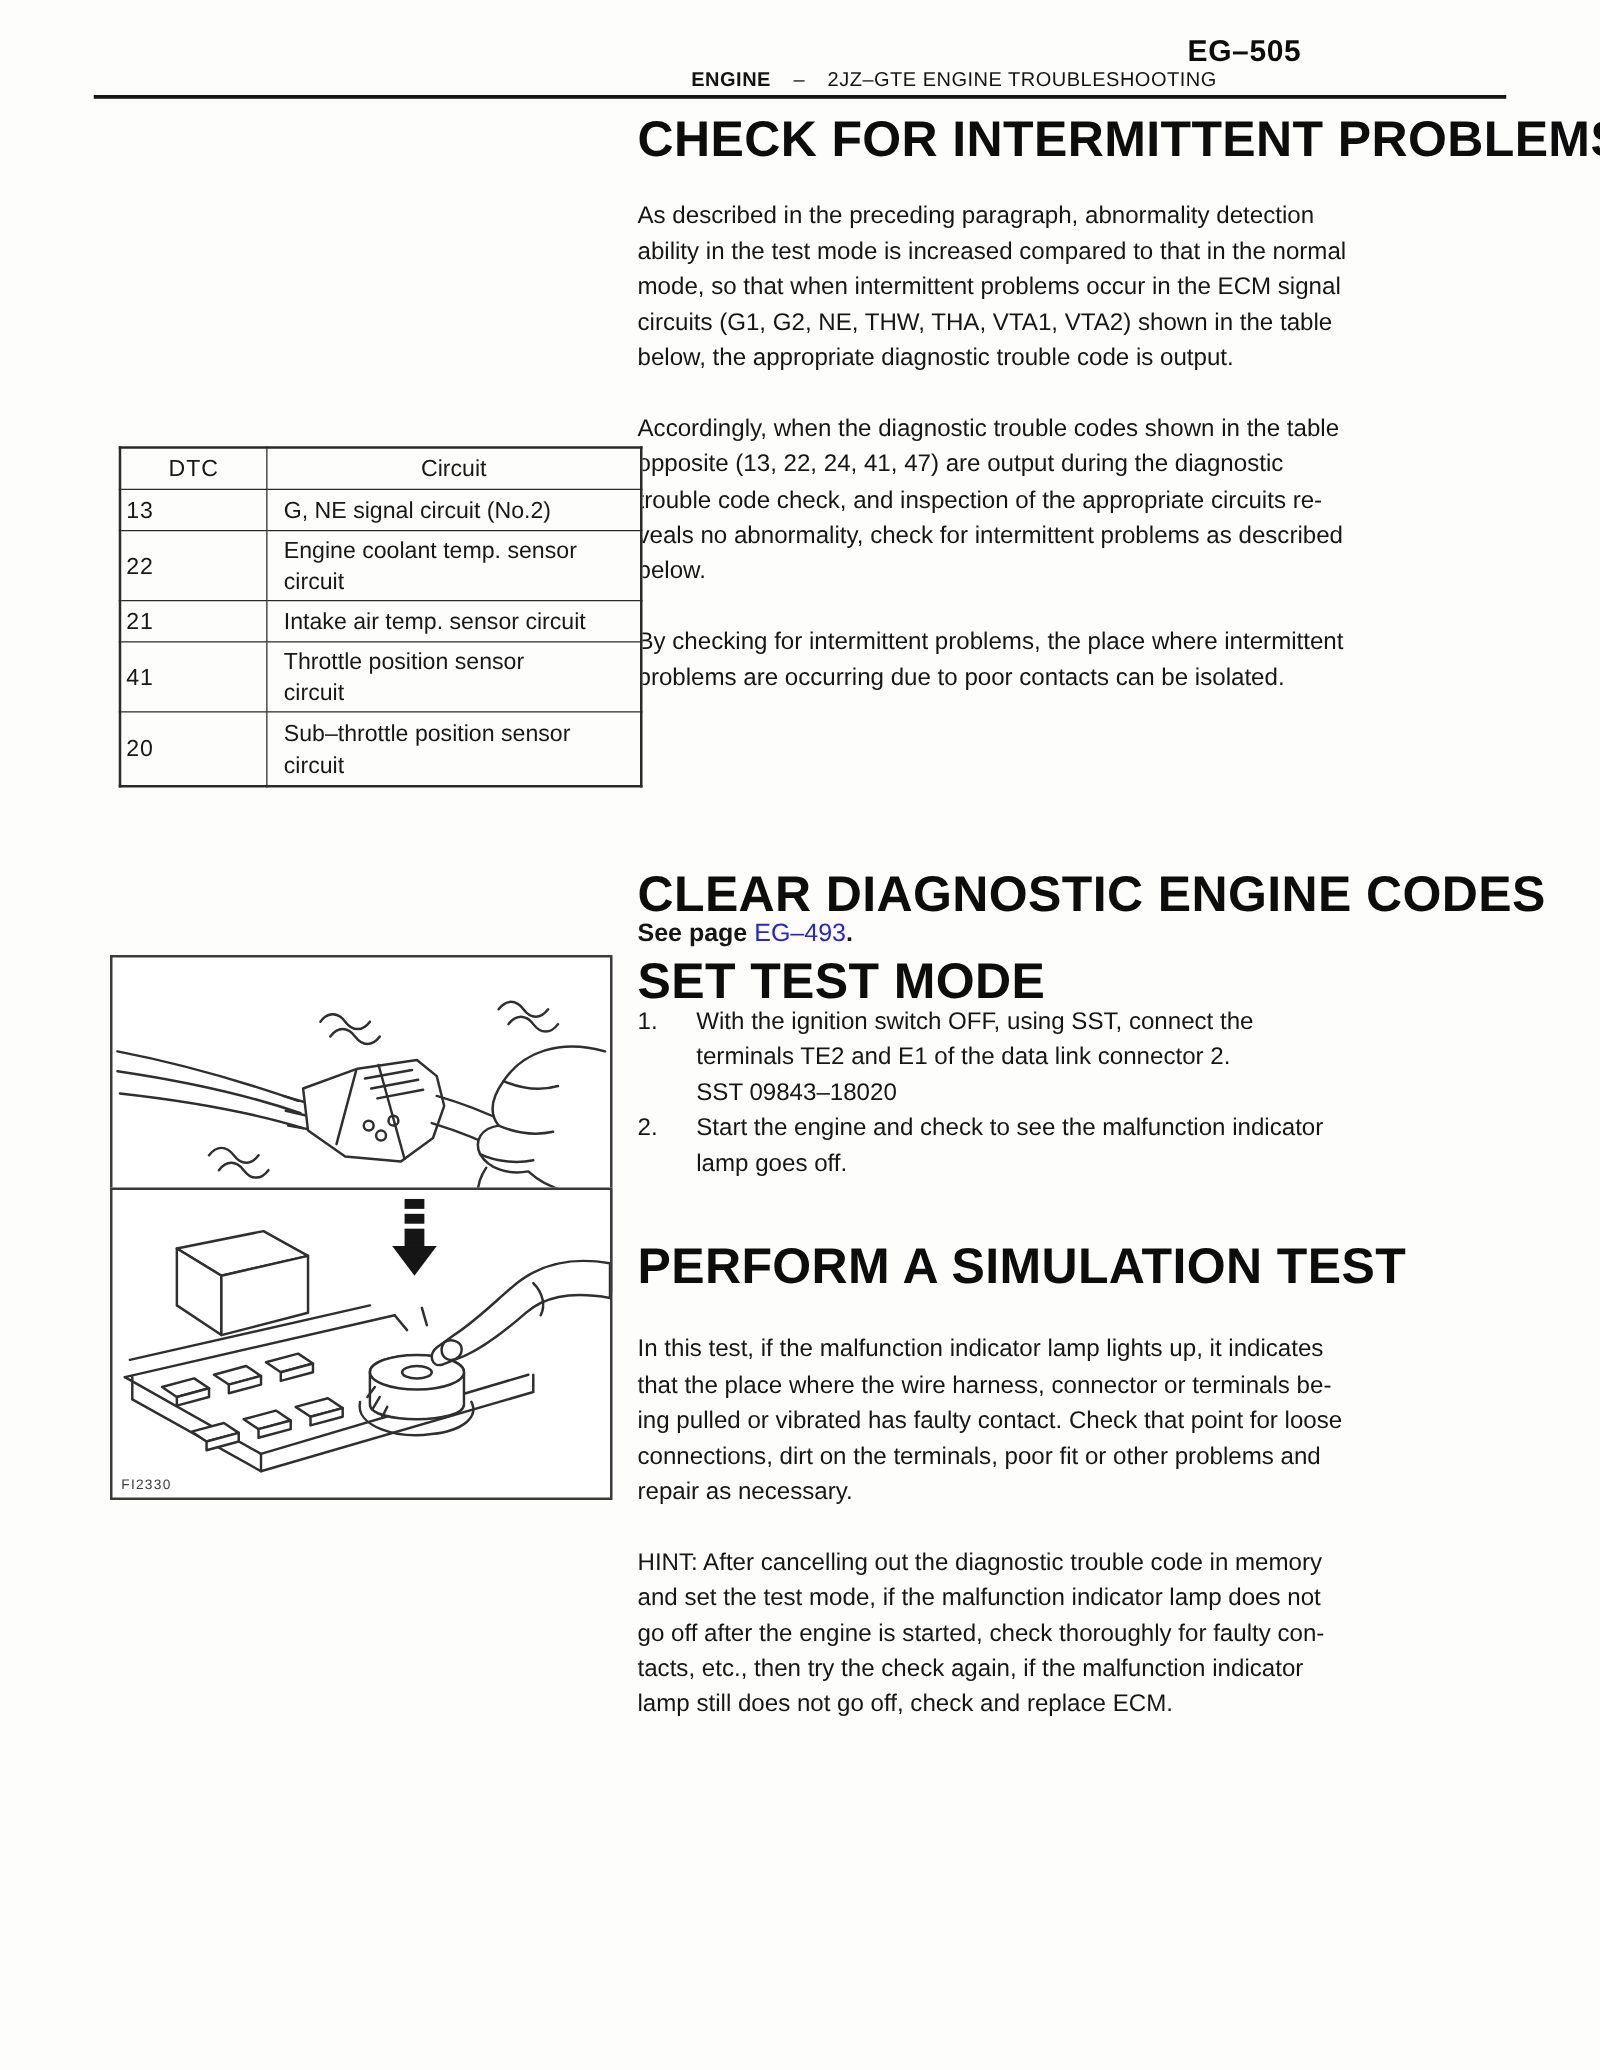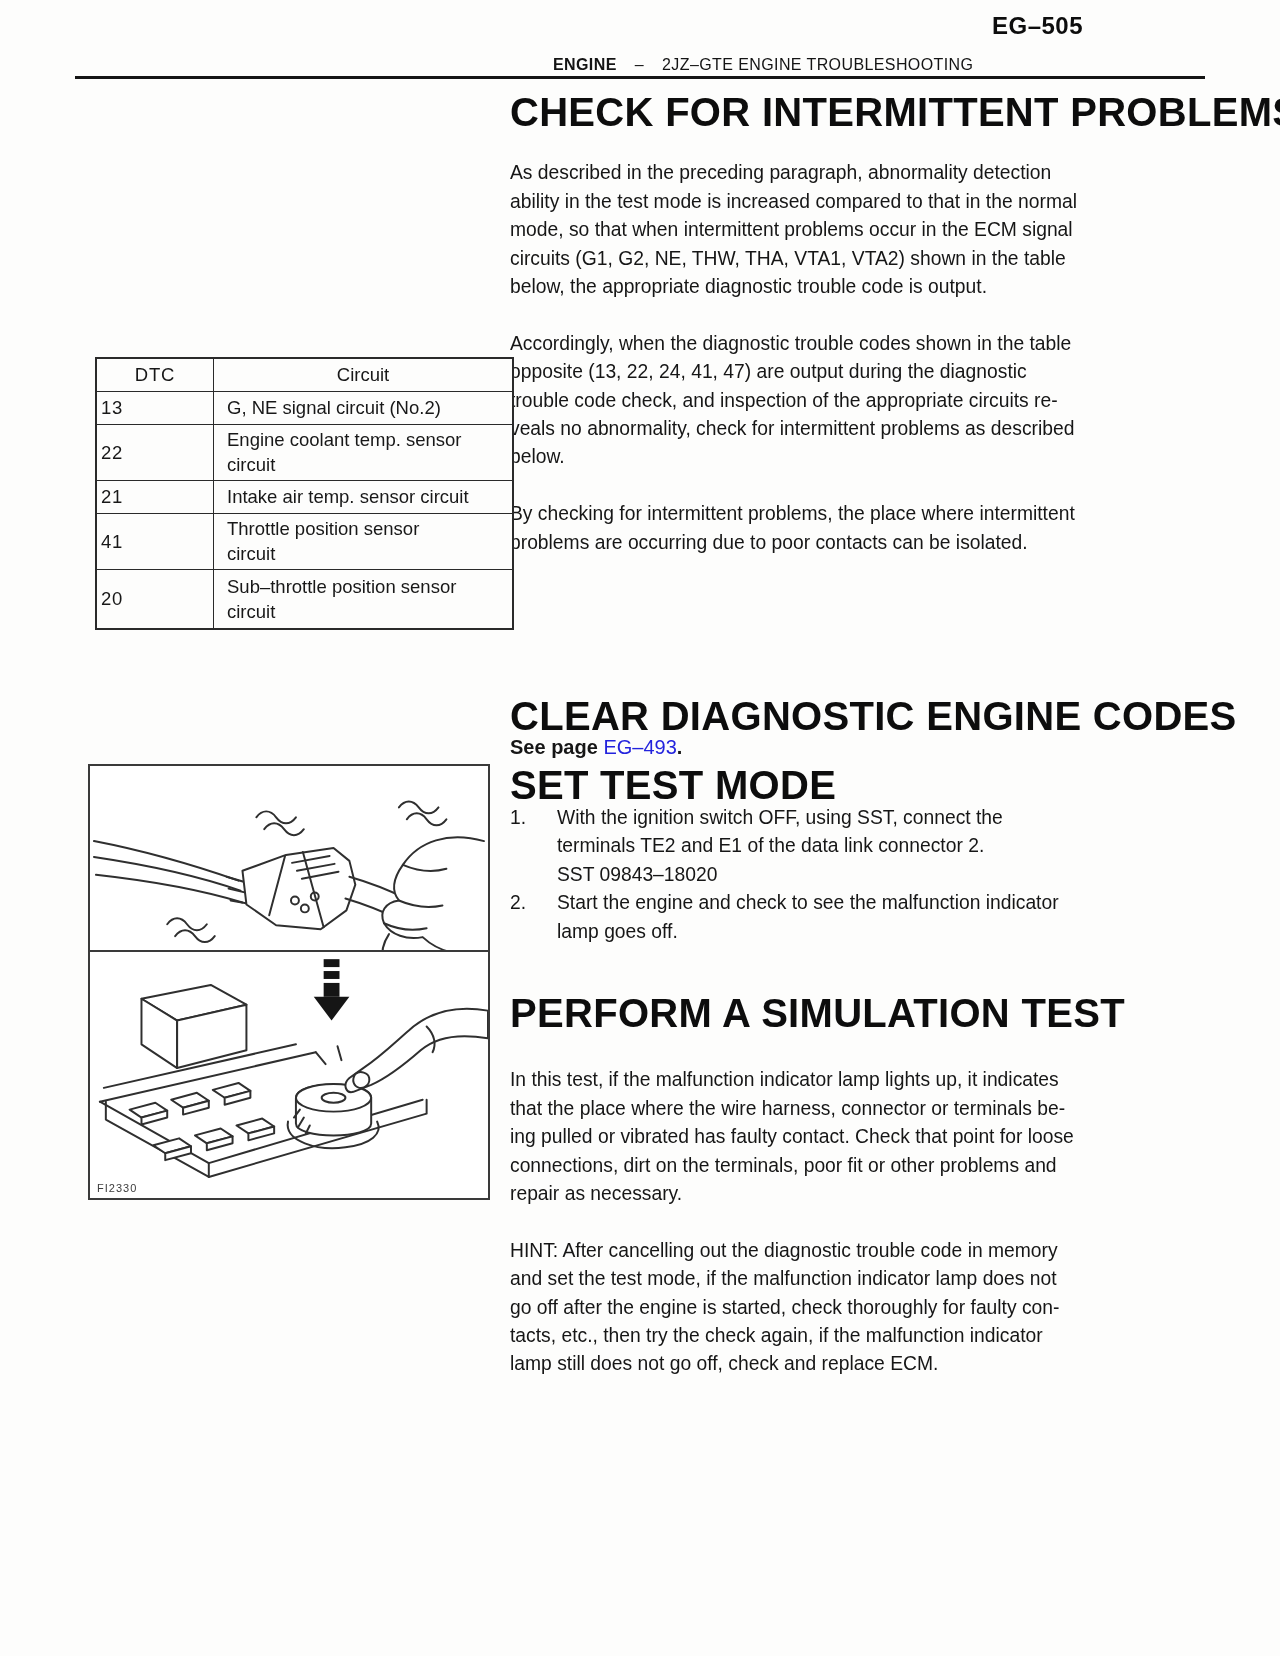--- a/index.html
+++ b/index.html
@@ -3,21 +3,21 @@
 <meta charset="utf-8">
 <style>
   html,body{margin:0;padding:0;background:#e8e8e8;}
   .page{
     position:relative;width:1280px;height:1656px;margin:0 auto;
     background:#fdfdfc;color:#161616;overflow:hidden;
     font-family:"Liberation Sans",sans-serif;
   }
   .abs{position:absolute;}
   
-  .page-code{position:absolute;top:12px;left:950px;width:175px;text-align:center;
+  .page-code{position:absolute;top:28px;left:950px;width:175px;text-align:left;
     font-size:24px;font-weight:700;letter-spacing:.5px;color:#0d0d0d;}
   .running-head{position:absolute;top:56px;left:553px;display:flex;gap:18px;
     font-size:16px;letter-spacing:.4px;color:#141414;}
   .rh-section{font-weight:700;}
   .rule{position:absolute;top:76px;left:75px;width:1130px;height:2.5px;background:#151515;}
   
   .h1{font-weight:700;font-size:40px;letter-spacing:.3px;color:#0d0d0d;white-space:nowrap;}
   .bodytext{font-size:19.3px;line-height:28.4px;white-space:pre-line;color:#161616;}
   .see-page{font-size:20px;font-weight:700;white-space:nowrap;}
   .link{color:#2323dd;text-decoration:none;font-weight:400;cursor:pointer;text-align:right;}

